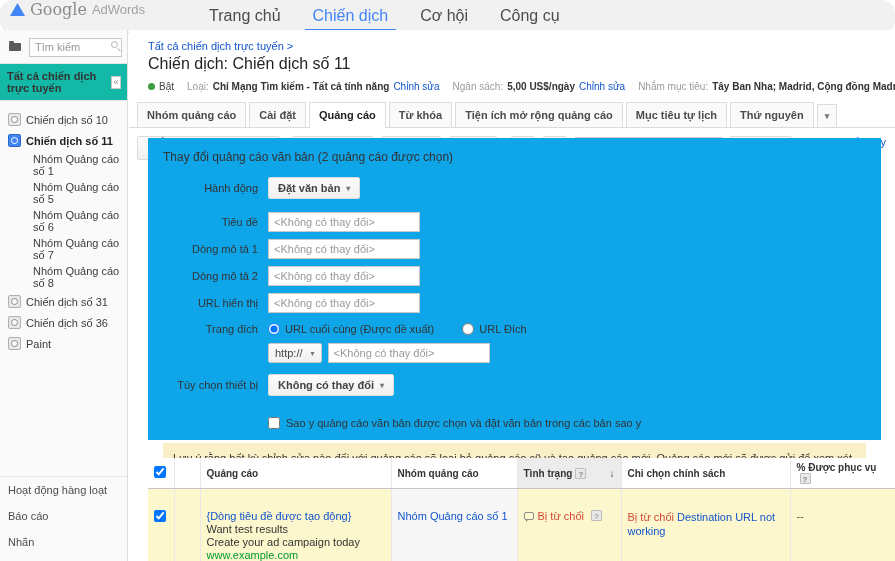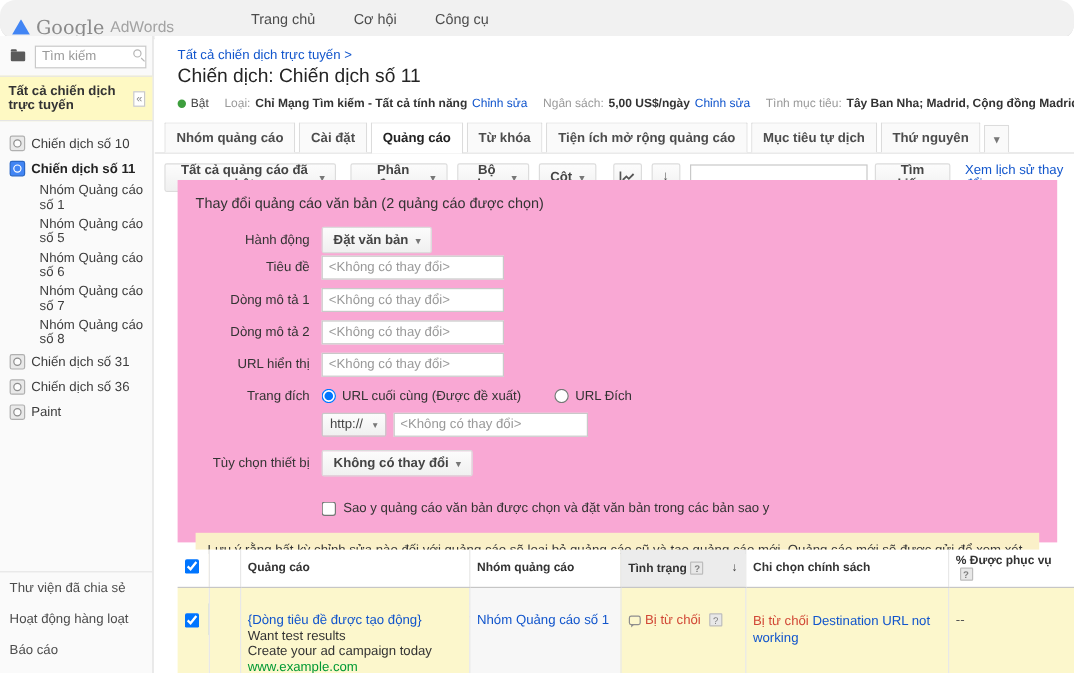--- a/index.html
+++ b/index.html
@@ -1,41 +1,41 @@
 <!DOCTYPE html>
 <html><head>
 <meta charset="utf-8">
 <style>
   * { margin:0; padding:0; box-sizing:border-box; }
   body { font-family:"Liberation Sans", sans-serif; background:#fff; }
   .page { position:relative; width:895px; height:561px; overflow:hidden; background:#fff; font-family:"Liberation Sans", sans-serif; }
 
   
-  .topbar { position:absolute; top:0; left:0; right:0; height:33px; background:#f1f1f1; border-bottom:1px solid #e2e2e2; display:flex; align-items:flex-end;border-radius:13px; }
+  .topbar { position:absolute; top:0; left:0; right:0; height:33px; background:#f1f1f1; border-bottom:1px solid #e2e2e2; display:flex; align-items:flex-start;border-radius:13px; }
   .logo { display:flex; align-items:center; margin-left:10px; gap:5px; }
   .logo-triangle { width:15px; height:13px; background:#4285f4; clip-path:polygon(50% 0,100% 100%,0 100%); }
   .logo-google { font-family:"DejaVu Serif", serif; font-size:16px; color:#8a8a8a; }
   .logo-adwords { font-size:13px; color:#a3a3a3; }
   .topnav { display:flex; margin-left:48px; height:100%; }
-  .nav-item { position:relative; font-size:12px; color:#4c4c4c; display:flex; align-items:center; padding:0 16px; cursor:pointer; }
+  .nav-item { position:relative; font-size:16px; color:#4c4c4c; display:flex; align-items:center; padding:0 16px; cursor:pointer; }
   .nav-item.active { color:#4285f4; }
   .nav-item.active::after { content:""; position:absolute; left:8px; right:8px; bottom:0; height:3px; background:#4285f4; }
 
   
   .sidebar { position:absolute; top:30px; left:0; width:128px; bottom:0; background:#fafafa; border-right:1px solid #dedede; }
   .search-row { display:flex; align-items:center; gap:4px; padding:7px 5px 6px 5px; }
   .folder-btn { width:20px; height:20px; display:flex; align-items:center; justify-content:center; background:transparent; border:none; cursor:pointer; }
   .folder-icon { position:relative; width:12px; height:8px; background:#5a5a5a; border-radius:1px; }
   .folder-icon::before { content:""; position:absolute; top:-2px; left:0; width:5px; height:2px; background:#5a5a5a; border-radius:1px 1px 0 0; }
   .search-wrap { position:relative; flex:1; }
   .sidebar-search { width:100%; height:19px; border:1px solid #c9c9c9; background:#fff; font-size:11px; padding:0 16px 0 5px; color:#333; font-family:"Liberation Sans", sans-serif; }
   .sidebar-search::placeholder { color:#999; }
   .mag-icon { position:absolute; right:4px; top:4px; width:7px; height:7px; border:1px solid #b5b5b5; border-radius:50%; }
   .mag-icon::after { content:""; position:absolute; left:6px; top:6px; width:4px; height:1px; background:#b5b5b5; transform:rotate(45deg); transform-origin:0 0; }
-  .tree-header { display:flex; justify-content:space-between; align-items:center; padding:6px 6px 6px 7px; background:#fef9c3; border-top:1px solid #e5e5e5; border-bottom:1px solid #e5e5e5; }
+  .tree-header { display:flex; justify-content:space-between; align-items:center; padding:6px 6px 6px 7px; background:#14b8a6; border-top:1px solid #e5e5e5; border-bottom:1px solid #e5e5e5; }
   .tree-header-label { font-size:11px; font-weight:bold; color:#333; }
   .collapse-btn { width:13px; height:13px; border:1px solid #c9c9c9; background:#fff; font-size:9px; line-height:11px; text-align:center; color:#888; cursor:pointer; padding:0; }
   .tree { padding-top:8px; }
   .tree-item { display:flex; align-items:center; gap:5px; padding:4px 6px 4px 8px; font-size:11px; color:#3c3c3c; cursor:pointer; }
   .tree-item.selected { font-weight:bold; color:#222; }
   .tree-item.sub { padding:2px 4px 2px 33px; color:#3c3c3c; }
   .camp-icon { position:relative; width:13px; height:13px; border:1px solid #b0b0b0; background:#e9e9e9; border-radius:2px; flex:0 0 auto; }
   .camp-icon::after { content:""; position:absolute; left:2px; top:2px; width:5px; height:5px; border:1px solid #8d8d8d; border-radius:50%; background:#fdfdfd; }
   .camp-icon.blue { background:#4285f4; border-color:#2a67c5; }
   .camp-icon.blue::after { border-color:#fff; background:transparent; }
@@ -62,21 +62,21 @@
   
   .toolbar { display:flex; align-items:center; margin:8px 0 0 8px; gap:8px; }
   .tb-btn { height:24px; display:flex; align-items:center; gap:6px; padding:0 9px; font-size:11px; font-weight:bold; color:#444; background:linear-gradient(#fcfcfc,#f0f0f0); border:1px solid #dcdcdc; border-radius:2px; cursor:pointer; font-family:"Liberation Sans", sans-serif; }
   .dd-arrow { font-size:8px; color:#777; }
   .icon-btn { width:26px; height:24px; display:flex; align-items:center; justify-content:center; background:linear-gradient(#fcfcfc,#f0f0f0); border:1px solid #dcdcdc; border-radius:2px; cursor:pointer; }
   .dl-glyph { font-size:11px; color:#555; border-bottom:2px solid #555; line-height:10px; }
   .toolbar-search { width:148px; height:22px; border:1px solid #c9c9c9; font-size:11px; padding:0 5px; font-family:"Liberation Sans", sans-serif; }
   .link { color:#15c; font-size:11px; cursor:pointer; }
 
   
-  .form-panel { position:absolute; left:19px; top:120px; width:733px; height:302px; background:#f9a8d4; padding:12px 15px; }
+  .form-panel { position:absolute; left:19px; top:108px; width:733px; height:302px; background:#0ea5e9; padding:12px 15px; }
   .form-title { font-size:12px; color:#333; }
   .form-row { display:flex; align-items:center; margin-top:7px; }
   .form-label { width:95px; text-align:right; margin-right:10px; font-size:11px; color:#333; flex:0 0 auto; }
   .small-btn { height:22px; padding:0 9px; font-size:11px; font-weight:bold; color:#444; background:linear-gradient(#fcfcfc,#f0f0f0); border:1px solid #dcdcdc; border-radius:2px; cursor:pointer; display:flex; align-items:center; gap:6px; font-family:"Liberation Sans", sans-serif; }
   .text-input { width:152px; height:20px; border:1px solid #c9c9c9; font-size:11px; padding:0 5px; color:#333; font-family:"Liberation Sans", sans-serif; }
   .text-input::placeholder { color:#999; }
   .radio-group { display:flex; align-items:center; gap:28px; font-size:11px; color:#333; }
   .radio-opt { display:flex; align-items:center; gap:5px; cursor:pointer; }
   .radio-opt input { width:12px; height:12px; }
   .proto-btn { height:20px; padding:0 6px; font-size:11px; color:#444; background:linear-gradient(#fcfcfc,#f0f0f0); border:1px solid #c9c9c9; border-radius:2px; display:flex; align-items:center; gap:8px; cursor:pointer; font-family:"Liberation Sans", sans-serif; }
@@ -126,20 +126,21 @@
 <div class="page">
 
   <header class="topbar">
     <div class="logo">
       <span class="logo-triangle"></span>
       <span class="logo-google">Google</span>
       <span class="logo-adwords">AdWords</span>
     </div>
     <nav class="topnav">
       <span class="nav-item">Trang chủ</span>
+      <span class="nav-item active">Chiến dịch</span>
       <span class="nav-item">Cơ hội</span>
       <span class="nav-item">Công cụ</span>
     </nav>
   </header>
 
   <aside class="sidebar">
     <div class="search-row">
       <button class="folder-btn">
           <span class="folder-icon"></span>
         </button>
@@ -183,21 +184,20 @@
       <div class="tree-item">
         <span class="camp-icon"></span>
         <span>Chiến dịch số 36</span>
       </div>
       <div class="tree-item">
         <span class="camp-icon"></span>
         <span>Paint</span>
       </div>
     </div>
     <div class="sidebar-footer">
-      <div class="footer-link">Thư viện đã chia sẻ</div>
       <div class="footer-link">Hoạt động hàng loạt</div>
       <div class="footer-link">Báo cáo</div>
       <div class="footer-link">Nhãn</div>
     </div>
   </aside>
 
   <main class="content">
     <div class="breadcrumb">Tất cả chiến dịch trực tuyến &gt;</div>
     <h1 class="page-title">Chiến dịch: Chiến dịch số 11</h1>
 
@@ -210,34 +210,34 @@
         <span>Loại:</span>
         <span class="status-val">Chỉ Mạng Tìm kiếm - Tất cả tính năng</span>
         <span class="status-edit">Chỉnh sửa</span>
       </span>
       <span class="status-seg">
         <span>Ngân sách:</span>
         <span class="status-val">5,00 US$/ngày</span>
         <span class="status-edit">Chỉnh sửa</span>
       </span>
       <span class="status-seg">
-        <span>Tình mục tiêu:</span>
+        <span>Nhắm mục tiêu:</span>
         <span class="status-val">Tây Ban Nha; Madrid, Cộng đồng Madrid, Tây Ban Nha</span>
 
       </span>
 
     </div>
 
     <div class="tabs-row">
       <span class="tab">Nhóm quảng cáo</span>
       <span class="tab">Cài đặt</span>
       <span class="tab active">Quảng cáo</span>
       <span class="tab">Từ khóa</span>
       <span class="tab">Tiện ích mở rộng quảng cáo</span>
-      <span class="tab">Mục tiêu tự dịch</span>
+      <span class="tab">Mục tiêu tự lịch</span>
       <span class="tab">Thứ nguyên</span>
       <span class="tab more">▾</span>
     </div>
 
     <div class="toolbar">
       <button class="tb-btn" style="margin-right:4px;">
         <span>Tất cả quảng cáo đã bật</span>
         <span class="dd-arrow">▾</span>
       </button>
       <button class="tb-btn">
@@ -272,21 +272,21 @@
       <div class="form-title">Thay đổi quảng cáo văn bản (2 quảng cáo được chọn)</div>
 
       <div class="form-row" style="margin-top:13px;">
         <span class="form-label">Hành động</span>
         <button class="small-btn">
           <span>Đặt văn bản</span>
           <span class="dd-arrow">▾</span>
         </button>
       </div>
 
-      <div class="form-row" style="margin-top:2px;">
+      <div class="form-row" style="margin-top:13px;">
         <span class="form-label">Tiêu đề</span>
         <input class="text-input" placeholder="&lt;Không có thay đổi&gt;" style="">
       </div>
       <div class="form-row">
         <span class="form-label">Dòng mô tả 1</span>
         <input class="text-input" placeholder="&lt;Không có thay đổi&gt;" style="">
       </div>
       <div class="form-row">
         <span class="form-label">Dòng mô tả 2</span>
         <input class="text-input" placeholder="&lt;Không có thay đổi&gt;" style="">

